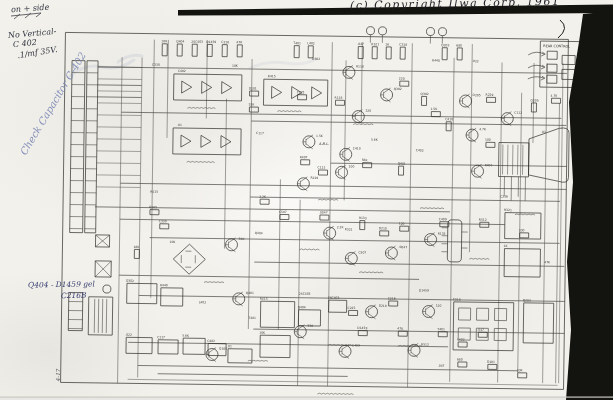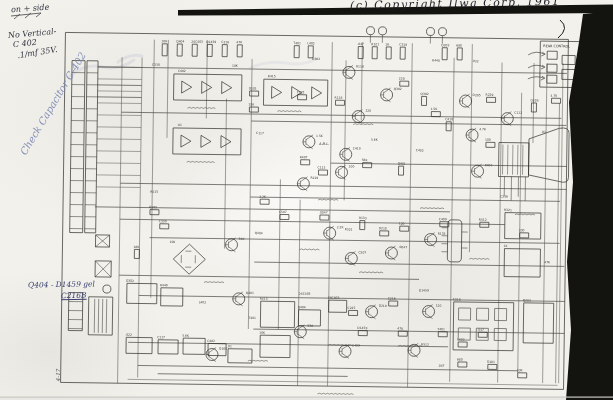--- a/index.html
+++ b/index.html
@@ -454,16 +454,16 @@
       <path d="M11,16 L41,13 M14,19 l6,-5 M25,18 l6,-5 M36,17 l5,-4"></path>
     </g>
   </svg>
 
   <div class="hw hw-dark" style="left:11px;top:4px;font-size:8px;transform:rotate(-4deg);">on + side</div>
   <div class="hw hw-dark" style="left:8px;top:29px;font-size:8px;transform:rotate(-5deg);">No Vertical-</div>
   <div class="hw hw-dark" style="left:13px;top:39px;font-size:8px;transform:rotate(-6deg);">C 402</div>
   <div class="hw hw-dark" style="left:17px;top:48px;font-size:8px;transform:rotate(-9deg);">.1/mf 35V.</div>
   <div class="hw hw-blue" style="left:-22px;top:98px;width:150px;text-align:center;font-size:10px;transform:rotate(-59deg);">Check Capacitor C-402</div>
   <div class="hw hw-blueblack" style="left:28px;top:280px;font-size:7.5px;transform:rotate(-1deg);">Q404 - D1459 gel</div>
-  <div class="hw hw-blueblack" style="left:61px;top:291px;font-size:7.5px;transform:rotate(-1deg);text-decoration:underline;">C216B</div>
+  <div class="hw hw-blueblack" style="left:61px;top:291px;font-size:7.5px;transform:rotate(-1deg);">C216B</div>
   <div class="hw" style="left:52px;top:372px;font-size:5.5px;color:#55555c;transform:rotate(-90deg);">4-17</div>
   <div class="hw hw-header" style="left:350px;top:-3px;transform:rotate(-1.2deg);">(c) Copyright Ilwa Corp, 1961</div>
 </div>
 
 </body></html>

